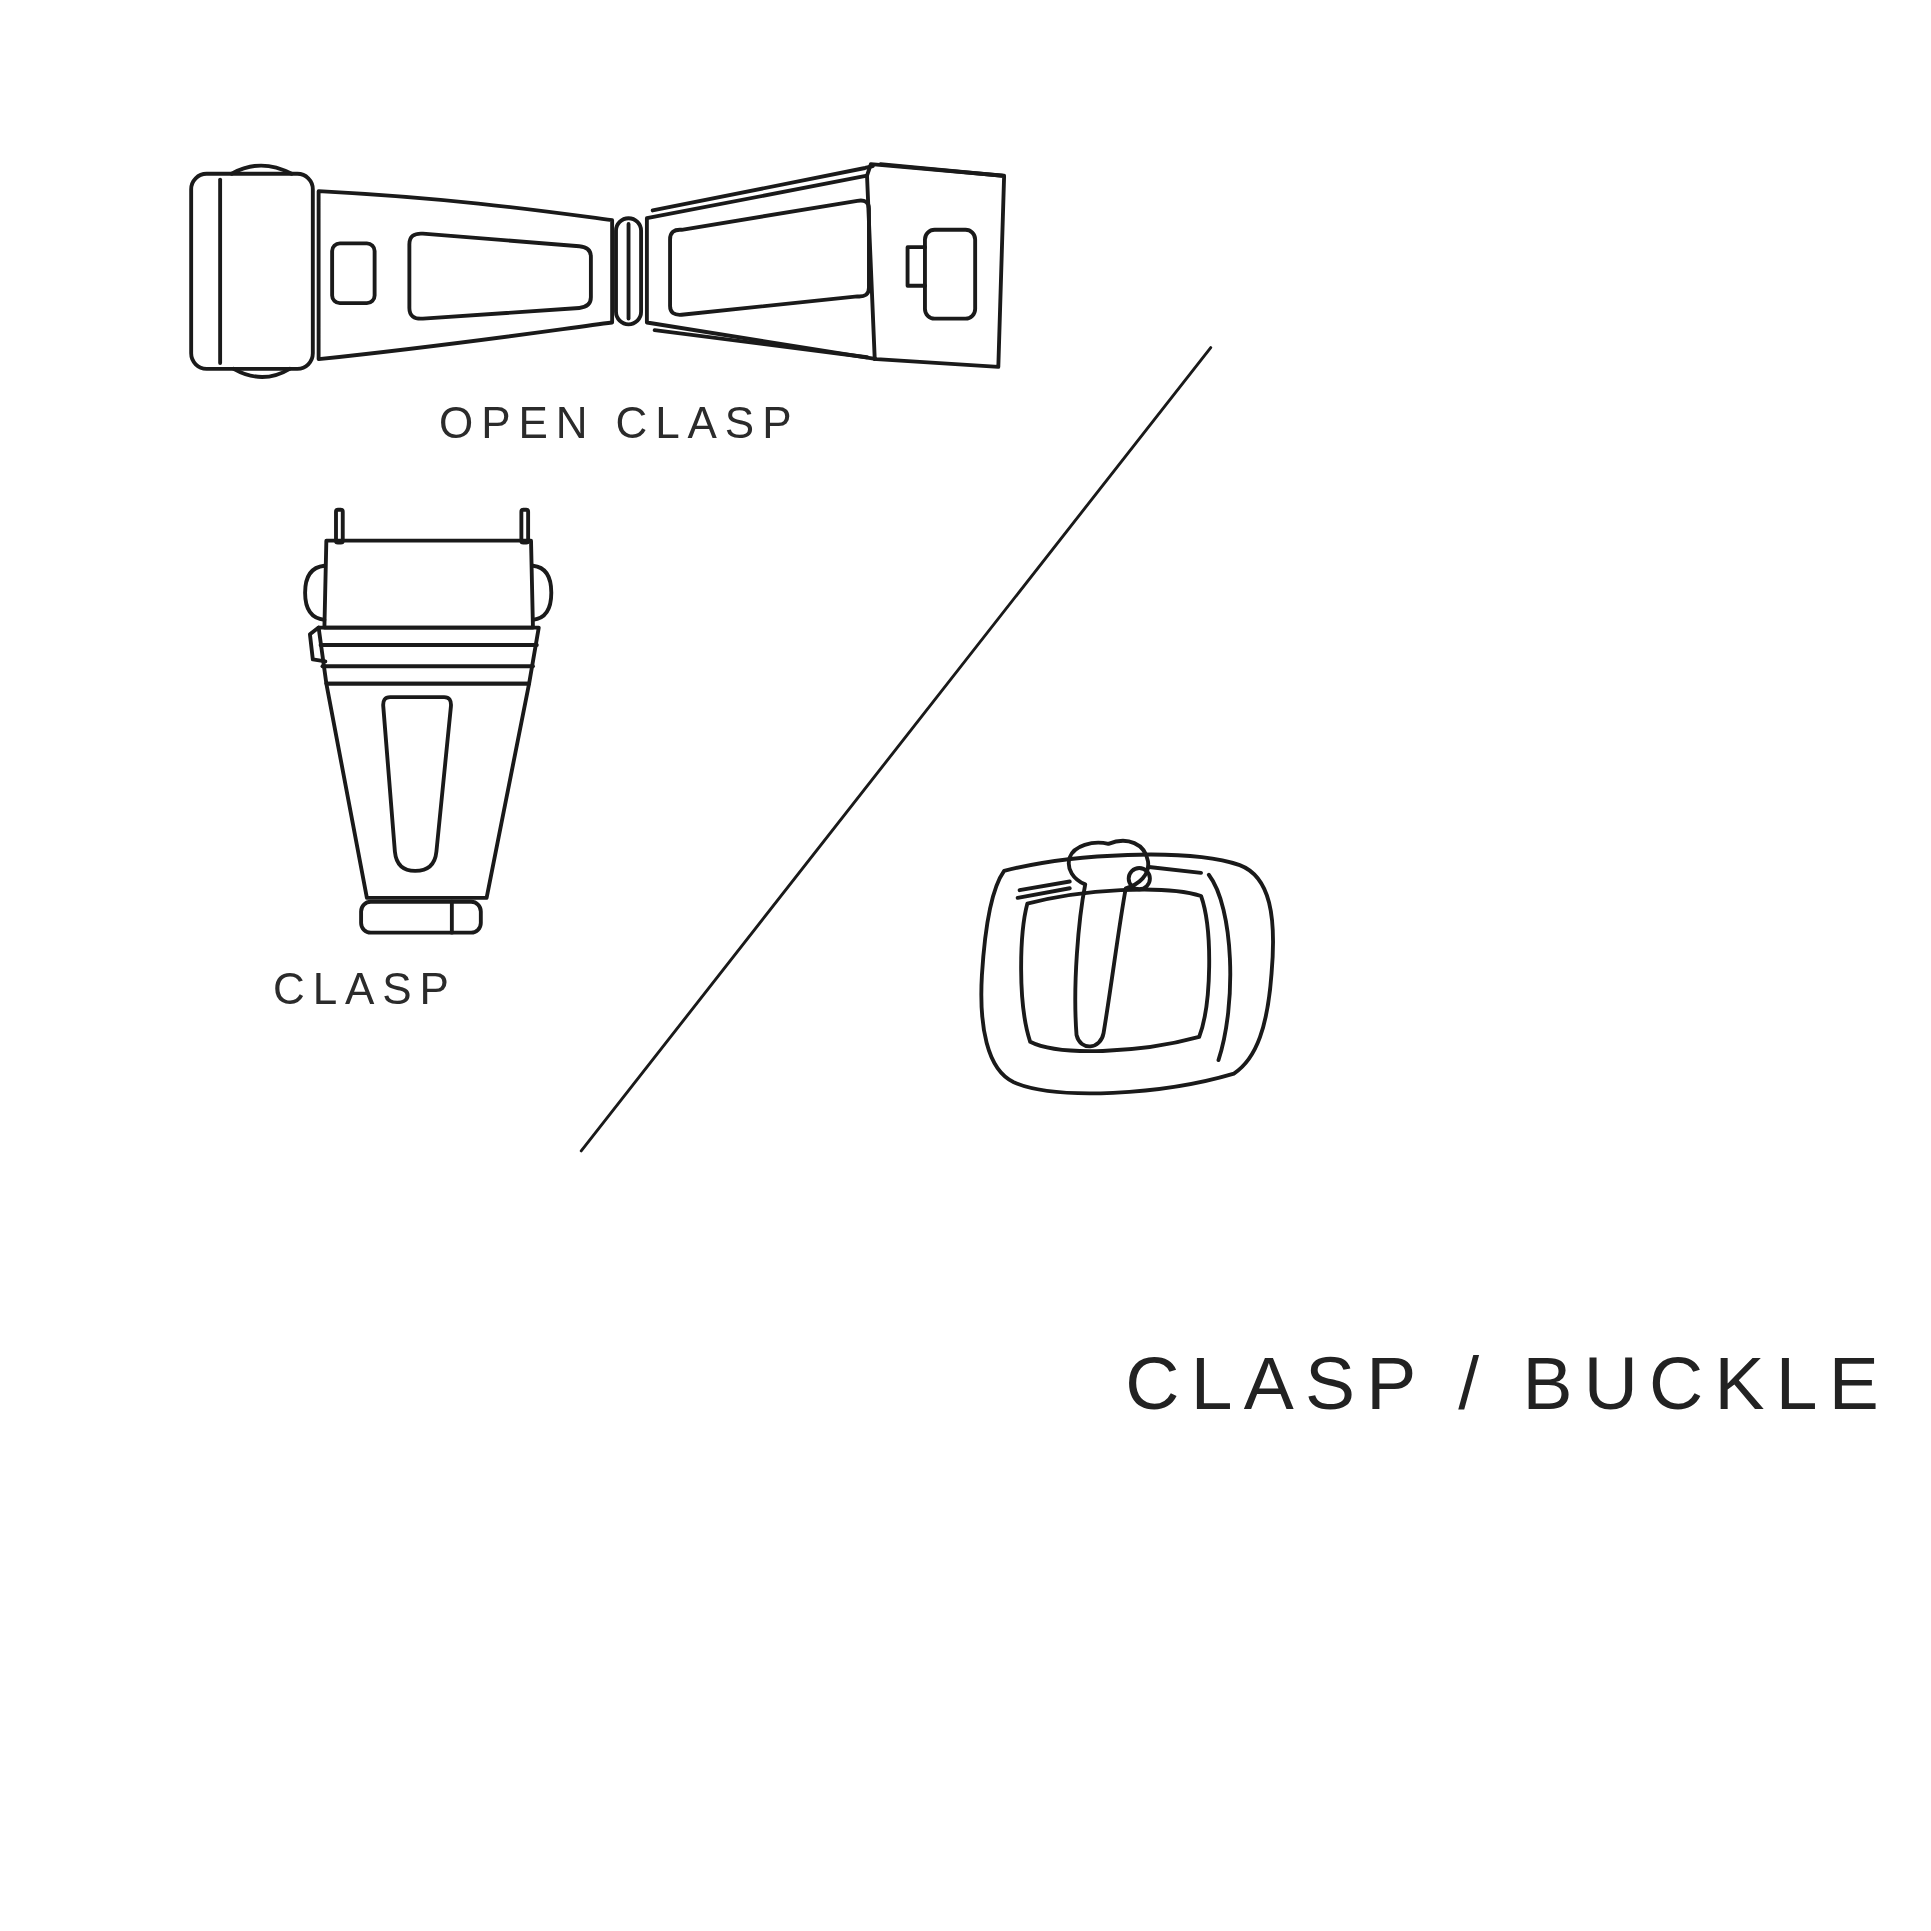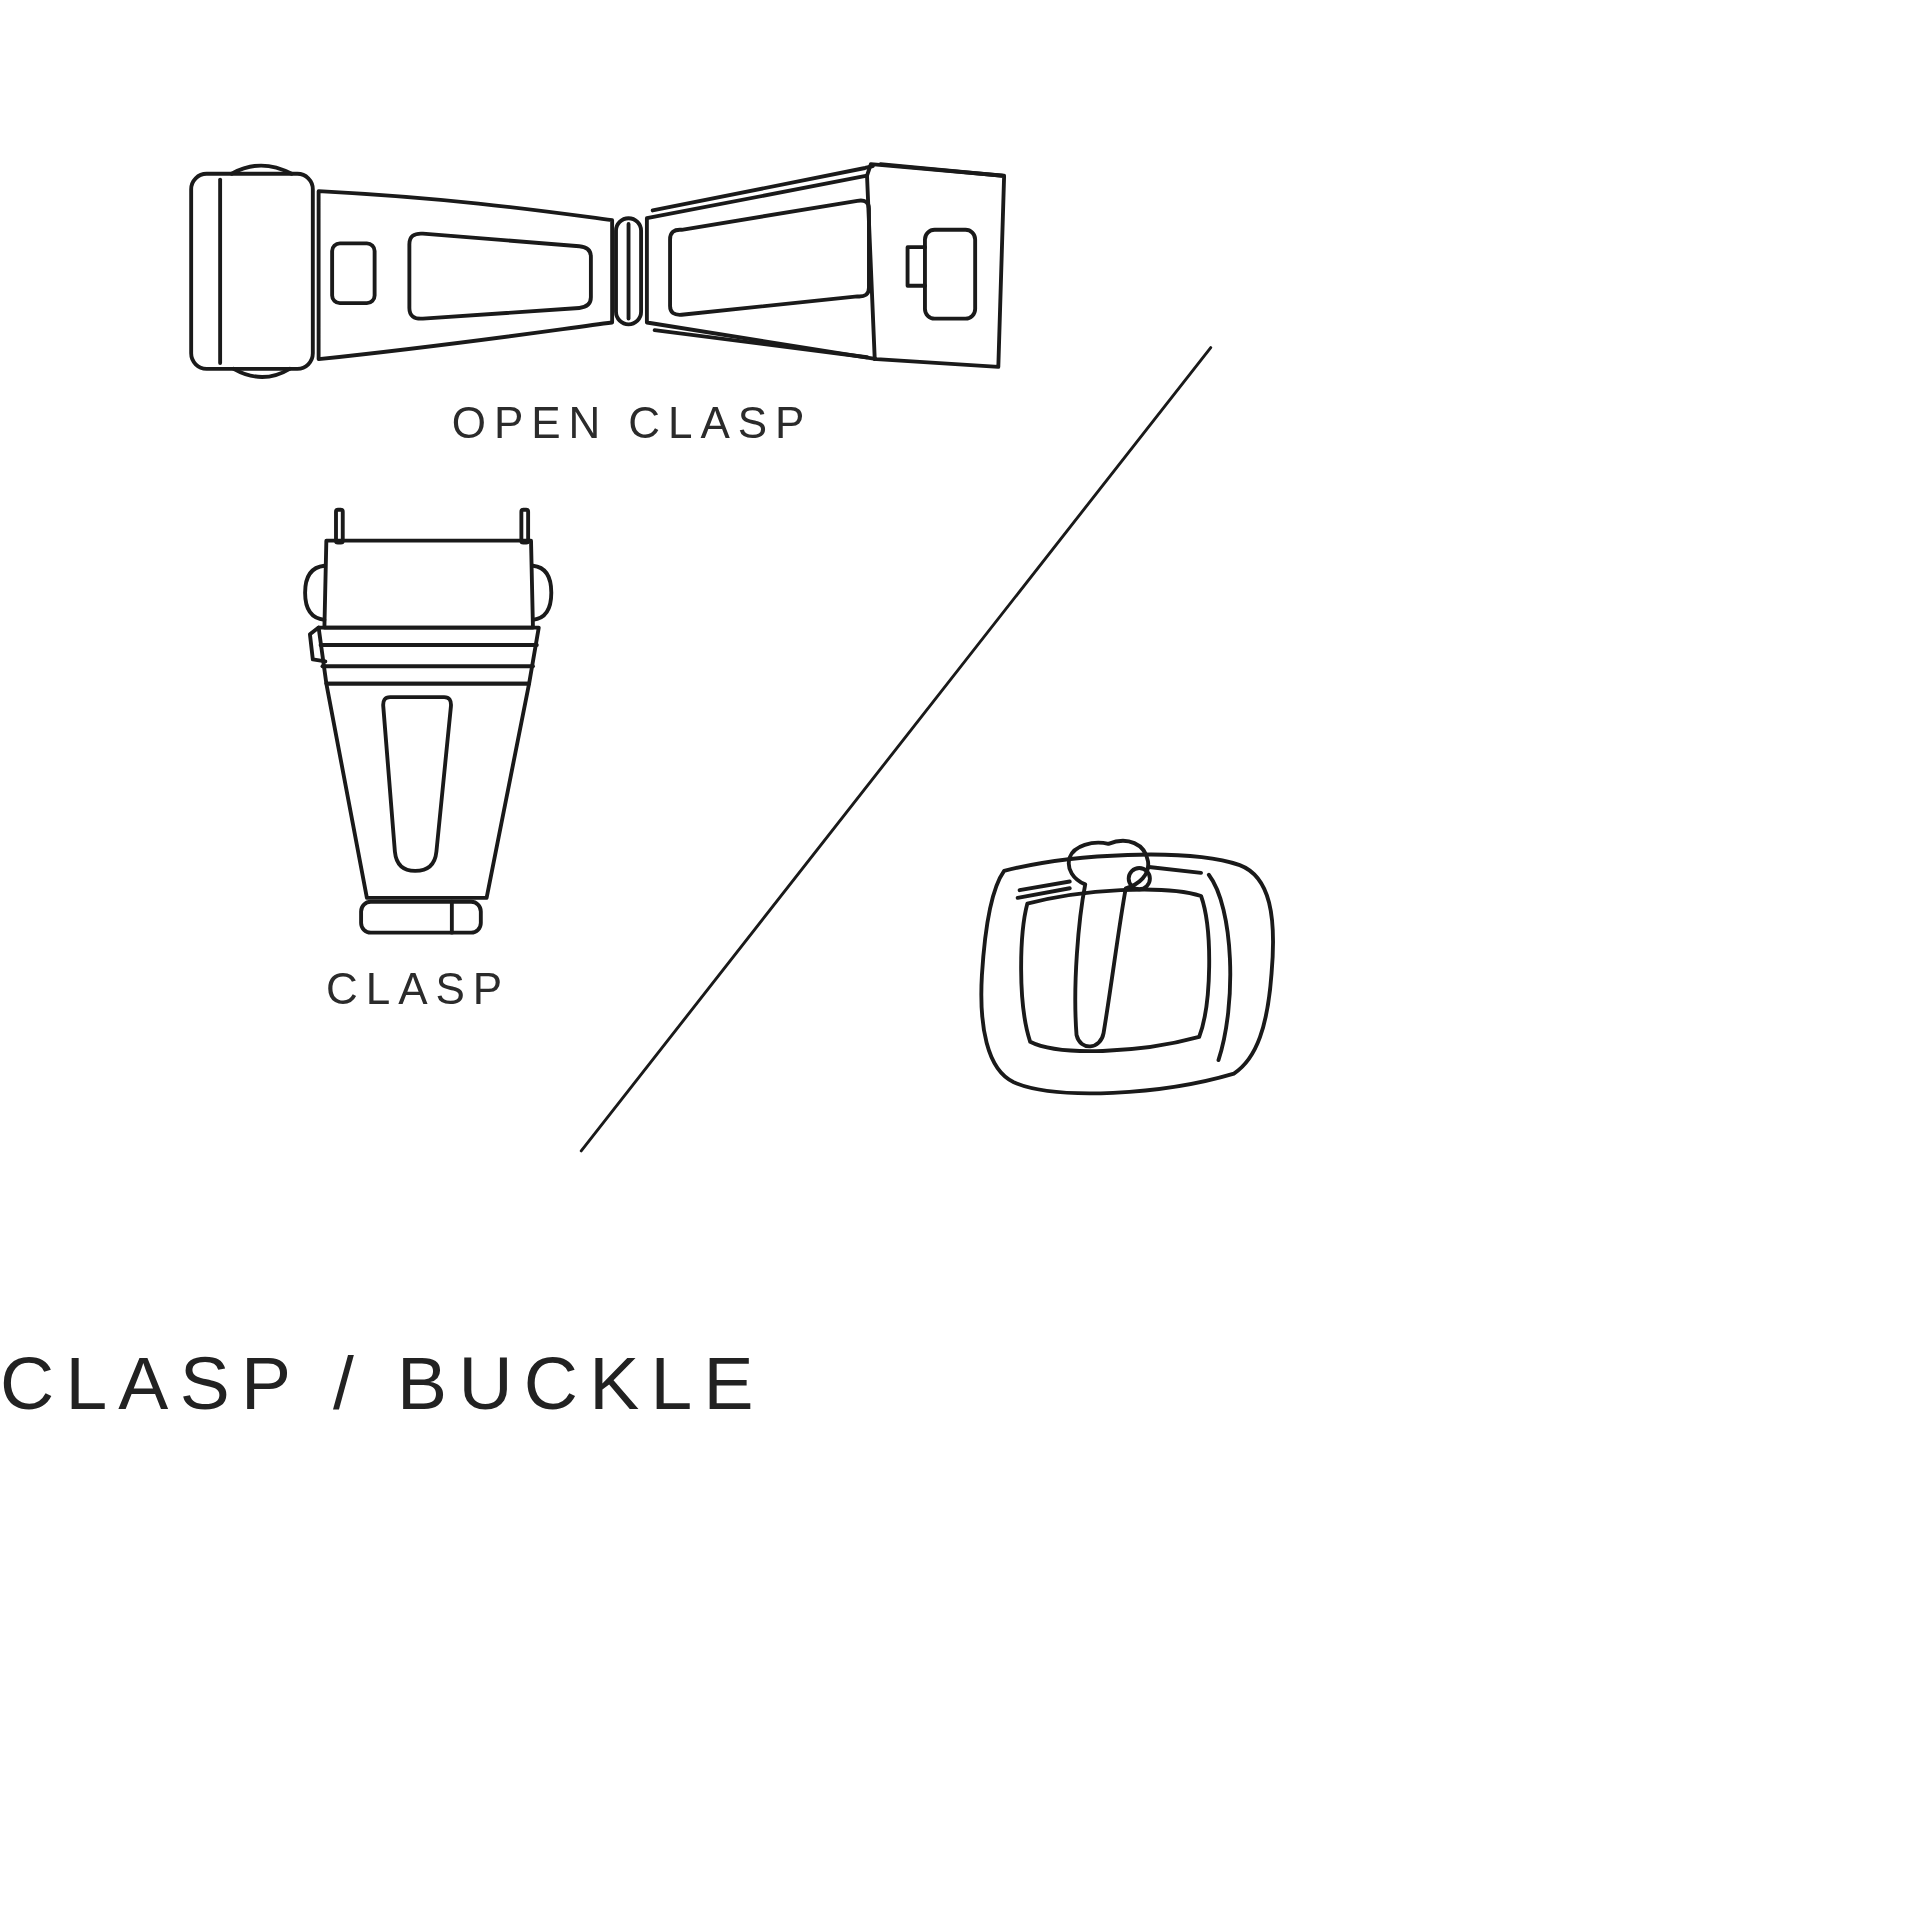--- a/index.html
+++ b/index.html
@@ -20,40 +20,39 @@
     left: 0;
     top: 0;
     width: 1931px;
     height: 1931px;
   }
   .label {
     position: absolute;
     color: #2b2b2b;
     font-size: 44px;
     letter-spacing: 0.18em;
-    text-align: center;
     font-weight: 400;
     white-space: nowrap;
   }
   .label-open {
     left: 439px;
     top: 398px;
     width: 386px;
   }
   .label-closed {
     left: 273px;
     top: 964px;
     width: 290px;
   }
   .page-title {
     position: absolute;
     left: 0;
     top: 1340px;
     width: 1890px;
-    text-align: left;
+    text-align: right;
     color: #222222;
     font-size: 75px;
     letter-spacing: 0.15em;
     font-weight: 400;
     white-space: nowrap;
   }
 </style>
 </head>
 <body>
 

